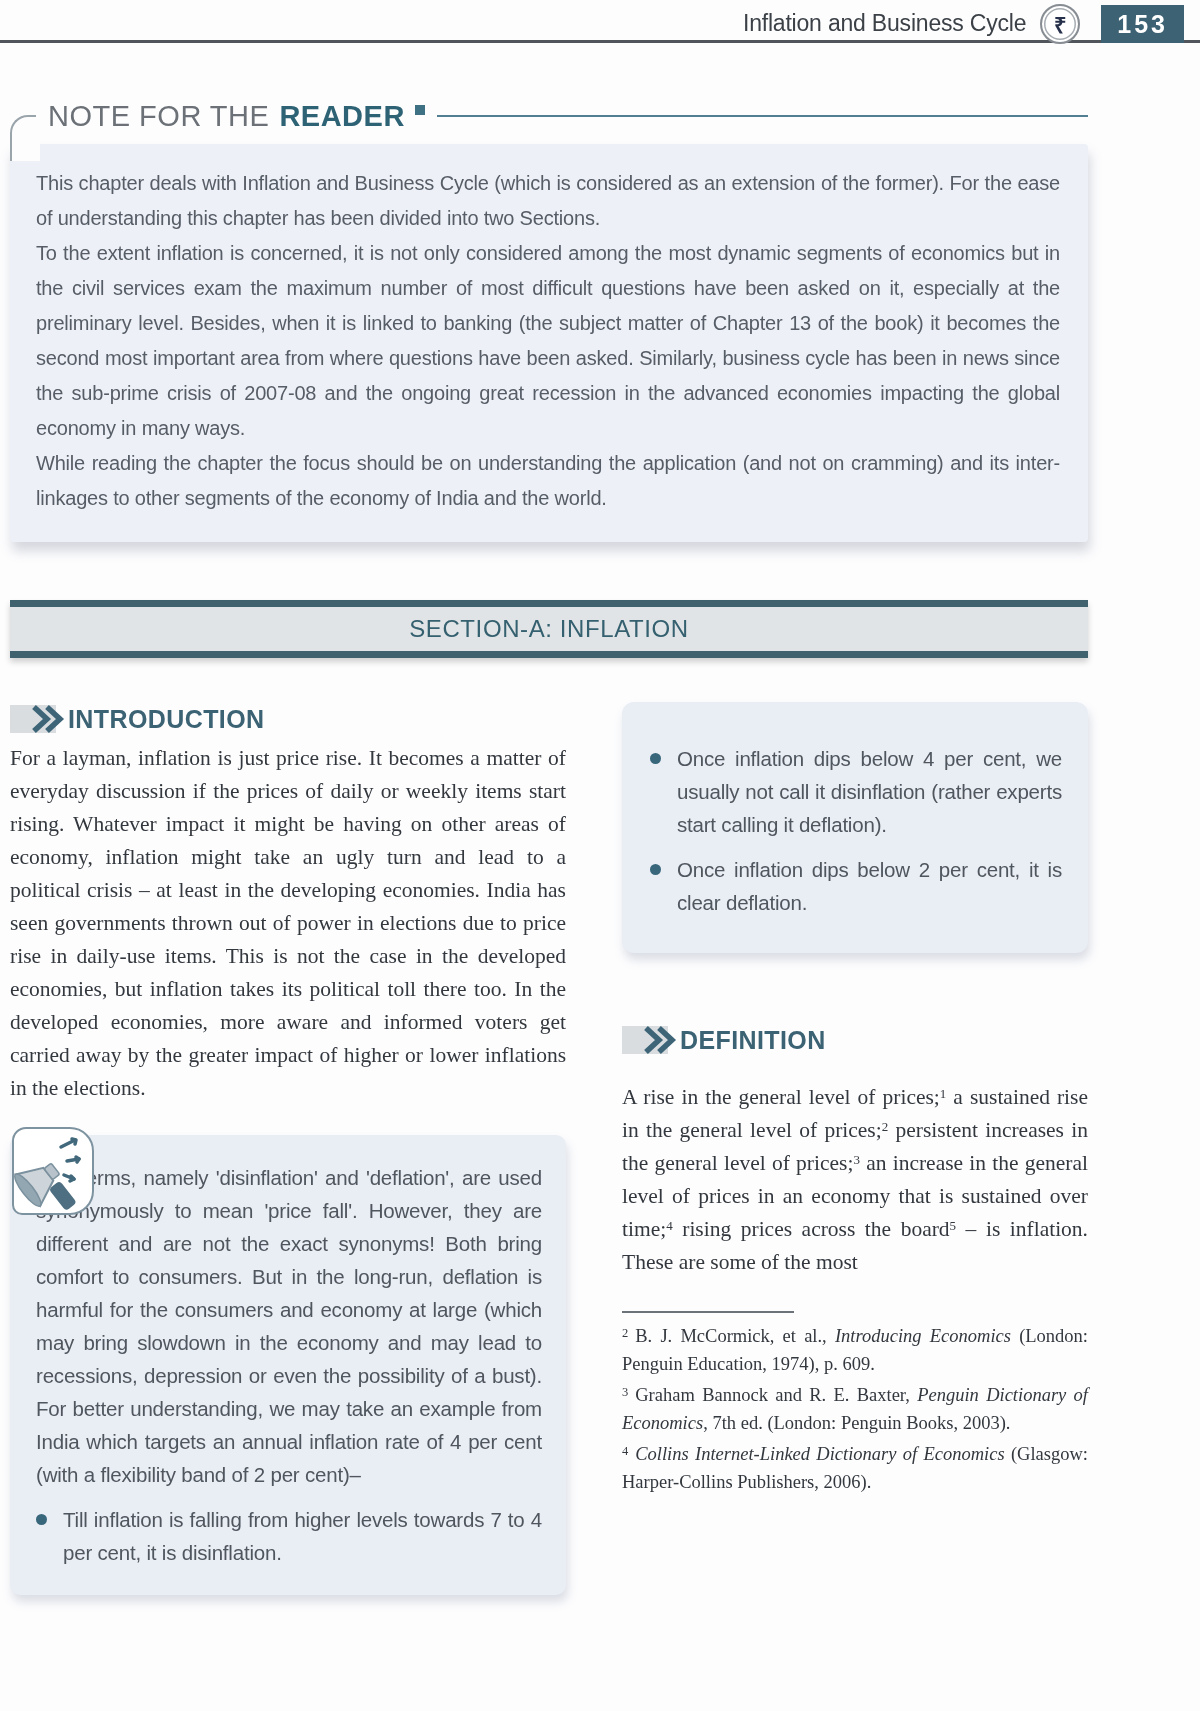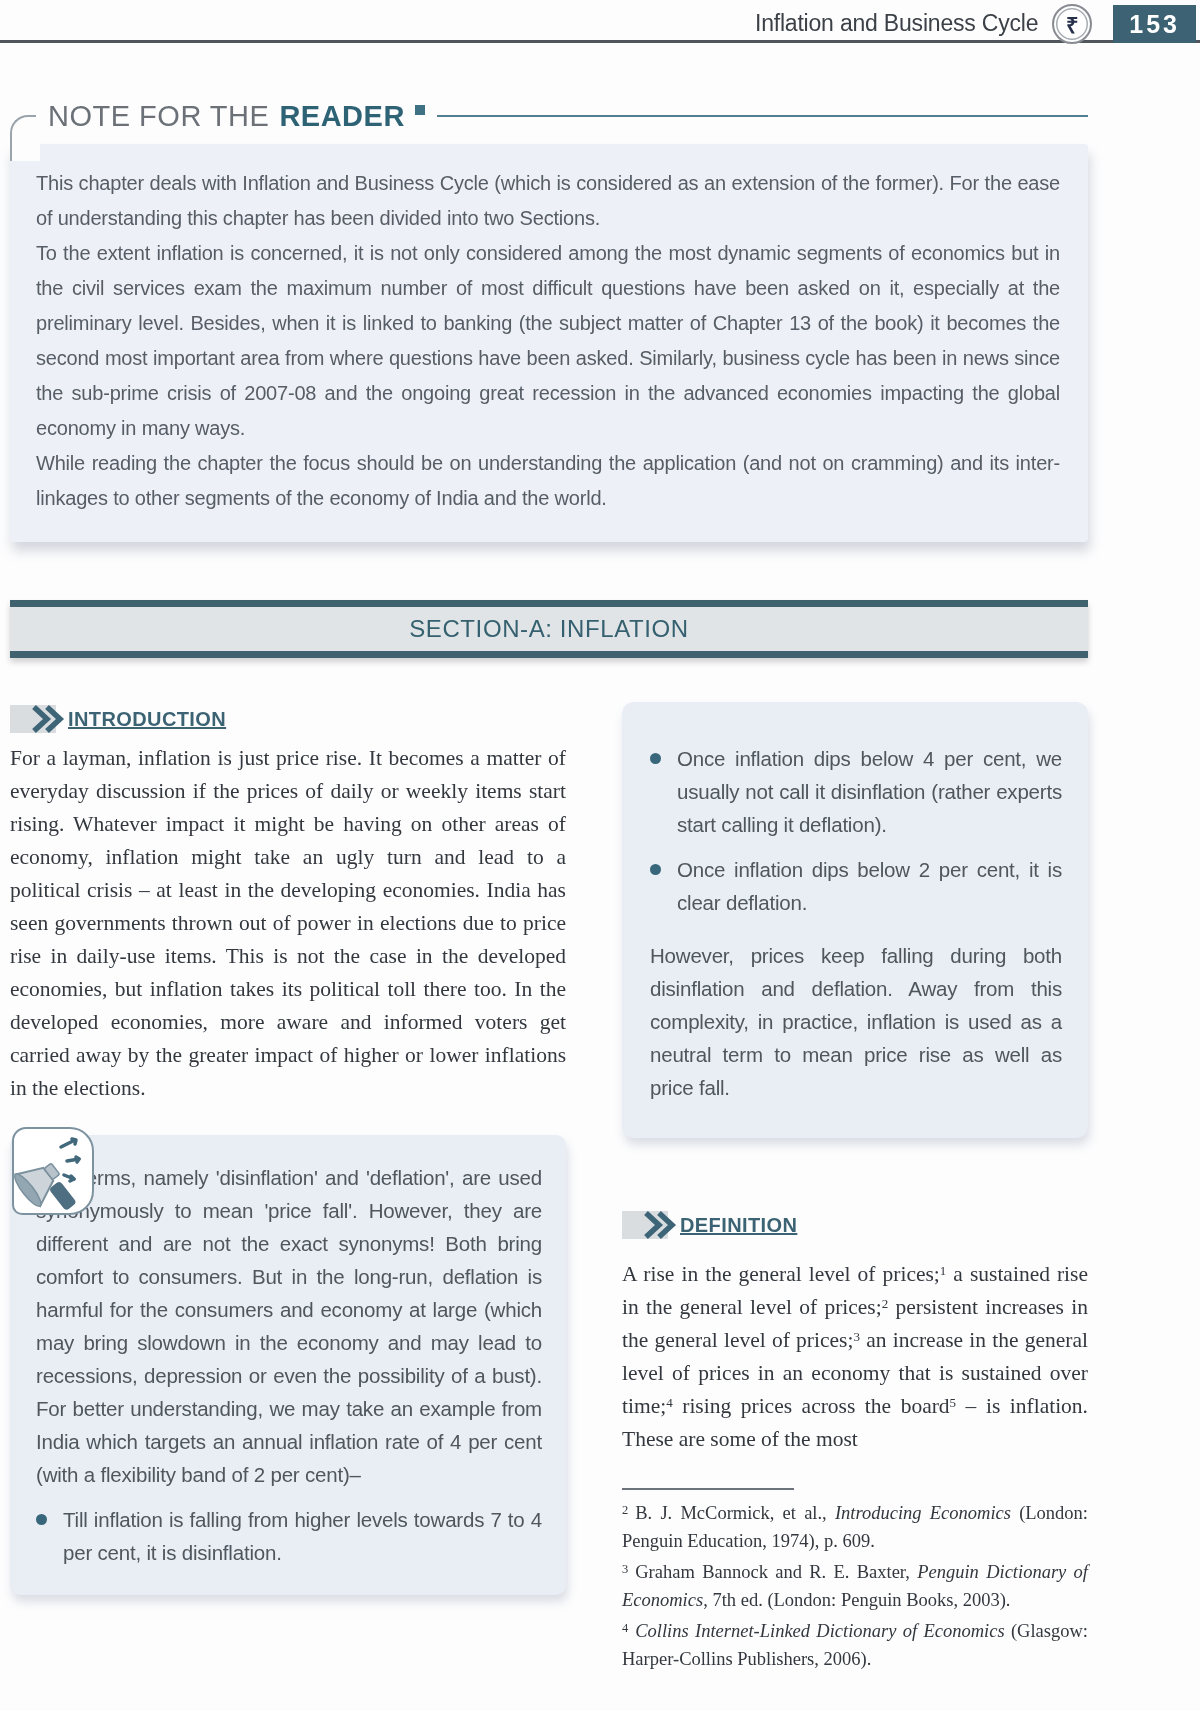--- a/index.html
+++ b/index.html
@@ -4,21 +4,21 @@
 <style>
   * { margin:0; padding:0; box-sizing:border-box; }
   html,body { background:#ffffff; }
   .page {
     position:relative; width:1200px; height:1711px; background:#fdfdfe;
     font-family:"Liberation Sans", sans-serif; overflow:hidden;
   }
   
   .page-header { position:relative; height:50px; width:100%; }
   .header-rule { position:absolute; left:0; top:40px; width:100%; height:3px; background:#50565c; z-index:1; }
-  .header-inner { position:absolute; right:4px; top:4px; display:flex; align-items:center; gap:14px; z-index:2; }
+  .header-inner { position:absolute; right:16px; top:4px; display:flex; align-items:center; gap:14px; z-index:2; }
   .header-title { font-size:23px; color:#3b4147; letter-spacing:-0.2px; padding-bottom:2px; }
   .coin {
     width:40px; height:40px; border-radius:50%; background:#fff; border:2px solid #878d93;
     box-shadow: inset 0 0 0 2px #ffffff, inset 0 0 0 3.5px #a7adb2;
     display:flex; align-items:center; justify-content:center;
     font-size:22px; font-weight:700; color:#26304a;
   }
   .pageno {
     min-width:74px; height:38px; background:#3c6274; color:#ffffff;
     display:flex; align-items:center; justify-content:center;
@@ -58,27 +58,27 @@
   }
   .section-bar span { font-size:24px; font-weight:400; color:#35606f; letter-spacing:0.6px; }
   
   .columns { display:flex; gap:56px; margin-top:44px; align-items:flex-start; }
   .col-left  { width:556px; }
   .col-right { flex:1; }
   
   .sec-heading { position:relative; padding-left:58px; height:34px; display:flex; align-items:center; }
   .h-block { position:absolute; left:0; top:3px; width:46px; height:28px; background:#d9dde0; }
   .h-chev  { position:absolute; left:17px; top:1px; }
-  .h-label { font-size:20px; font-weight:700; color:#3c6374; letter-spacing:0.4px;text-decoration:underline; }
+  .h-label { font-size:25px; font-weight:700; color:#3c6374; letter-spacing:0.4px; }
   
   .serif {
     font-family:"Liberation Serif", serif; color:#33383e; text-align:justify;
   }
   .intro { margin-top:6px; font-size:21.5px; line-height:33px; }
-  .def   { margin-top:16px; font-size:21.5px; line-height:33px; }
+  .def   { margin-top:24px; font-size:21.5px; line-height:33px; }
   .def sup { font-size:13px; line-height:0; vertical-align:6px; }
   
   .dbox {
     position:relative; margin-top:30px; background:#e9edf4; border-radius:10px;
     box-shadow: 2px 7px 10px rgba(120,130,155,0.25);
   }
   .dbox-icon {
     position:absolute; left:2px; top:-8px; width:82px; height:88px;
     background:#ffffff; border:2px solid #7e93a0;
     border-radius:14px 24px 24px 10px; overflow:visible;
@@ -193,21 +193,20 @@
       <div class="col-right">
         <div class="cbox">
           <div class="bullet">
             <span class="dot"></span>
             <span class="btext sansbody">Once inflation dips below 4 per cent, we usually not call it disinflation (rather experts start calling it deflation).</span>
           </div>
           <div class="bullet">
             <span class="dot"></span>
             <span class="btext sansbody">Once inflation dips below 2 per cent, it is clear deflation.</span>
           </div>
-          <p class="sansbody">However, prices keep falling during both disinflation and deflation. Away from this complexity, in practice, inflation is used as a neutral term to mean price rise as well as price fall.</p>
         </div>
 
         <div class="sec-heading def-heading">
           <span class="h-block"></span>
           <svg class="h-chev" width="38" height="32" viewBox="0 0 38 32">
             <path d="M7 4 L20 16 L7 28" stroke="#3d6577" stroke-width="5.5" fill="none"></path>
             <path d="M20 4 L33 16 L20 28" stroke="#3d6577" stroke-width="5.5" fill="none"></path>
           </svg>
           <span class="h-label">DEFINITION</span>
         </div>

